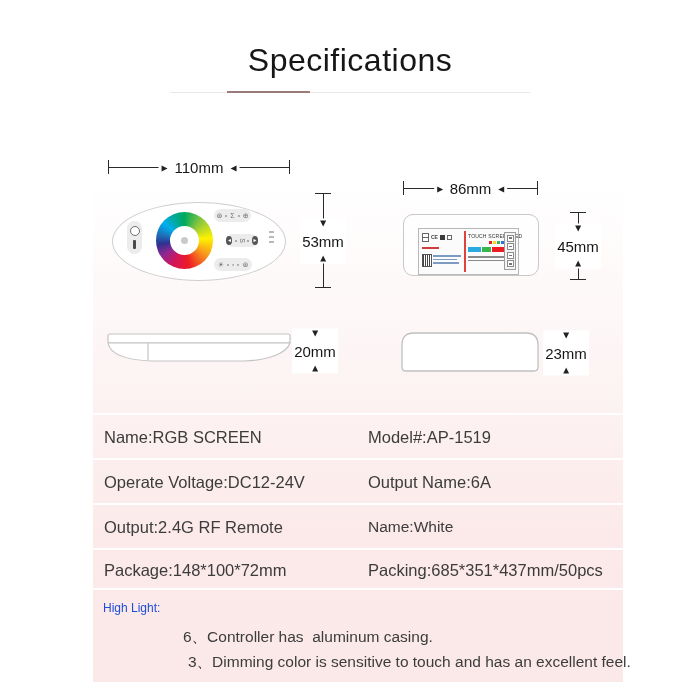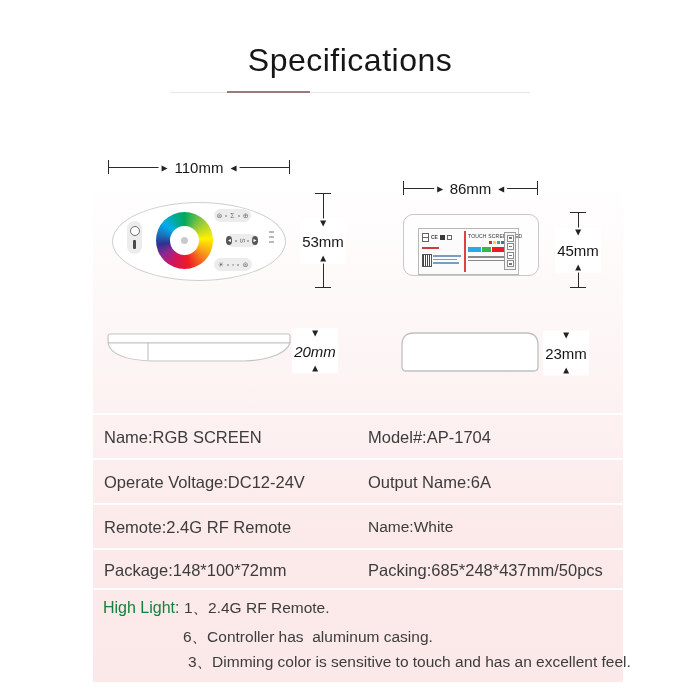--- a/index.html
+++ b/index.html
@@ -93,21 +93,21 @@
 
   
   .sideview{display:block;}
 
   
   .spec-text{font-size:16.5px;color:#3c3c3c;line-height:20px;white-space:nowrap;}
   .row-divider{left:93px;width:530px;height:2px;background:rgba(255,255,255,0.92);}
 
   
   .hl-line1{left:103px;top:598px;display:flex;}
-  .hl-label{font-size:16px;color:#15803d;line-height:20px;white-space:pre;}
+  .hl-label{font-size:12px;color:#1d4ed8;line-height:20px;white-space:pre;}
   .hl-item{font-size:15.5px;color:#3c3c3c;line-height:20px;white-space:pre;}
 </style>
 </head>
 <body>
 
 <div class="abs content-bg"></div>
 
 <div class="abs page-title">Specifications</div>
 <div class="abs title-rule">
   <div class="title-rule-accent"></div>
@@ -215,59 +215,58 @@
       </span>
     <span class="term-sq">
         <i></i>
       </span>
     <span class="term-sq">
         <i></i>
       </span>
   </div>
 </div>
 
-<div class="abs dim-v wide" style="left:570px;top:212px;height:76px;">
+<div class="abs dim-v wide" style="left:570px;top:212px;height:68px;">
   <div class="dline"></div>
   <div class="tick t"></div>
   <div class="tick b"></div>
   <div class="dim-label-v">45mm</div>
 </div>
 
 <svg class="abs sideview" style="left:106px;top:332px;" width="186" height="36" viewBox="0 0 186 36">
   <rect x="2" y="2" width="182" height="9" rx="2" fill="#ffffff" stroke="#c4c4c4" stroke-width="1.2"></rect>
   <path d="M2,11 C4,21 18,28 46,29 L138,29 C166,28 181,20 184,11 Z" fill="#ffffff" stroke="#c4c4c4" stroke-width="1.2"></path>
   <line x1="42" y1="11" x2="42" y2="28" stroke="#c4c4c4" stroke-width="1.2"></line>
 </svg>
-<div class="abs dim-v narrow" style="left:307px;top:333px;height:36px;font-style:italic;">
+<div class="abs dim-v narrow" style="left:307px;top:333px;height:36px;">
   <div class="tick t"></div>
   <div class="tick b"></div>
   <div class="dim-label-v">20mm</div>
 </div>
 
 <svg class="abs sideview" style="left:400px;top:331px;" width="140" height="42" viewBox="0 0 140 42">
   <path d="M14,2 H126 Q138,2 138,14 V36 Q138,40 134,40 H6 Q2,40 2,36 V14 Q2,2 14,2 Z" fill="#ffffff" stroke="#c0c0c0" stroke-width="1.3"></path>
 </svg>
 <div class="abs dim-v narrow" style="left:558px;top:333px;height:40px;">
   <div class="tick t"></div>
   <div class="tick b"></div>
   <div class="dim-label-v">23mm</div>
 </div>
 
 <div class="abs row-divider" style="top:413px"></div>
 <div class="abs spec-text" style="left:104px;top:427px">Name:RGB SCREEN</div>
-<div class="abs spec-text" style="left:368px;top:427px">Model#:AP-1704</div>
+<div class="abs spec-text" style="left:368px;top:427px">Model#:AP-1519</div>
 <div class="abs row-divider" style="top:458px"></div>
 <div class="abs spec-text" style="left:104px;top:472px">Operate Voltage:DC12-24V</div>
 <div class="abs spec-text" style="left:368px;top:472px">Output Name:6A</div>
 <div class="abs row-divider" style="top:503px"></div>
-<div class="abs spec-text" style="left:104px;top:517px">Remote:2.4G RF Remote</div>
+<div class="abs spec-text" style="left:104px;top:517px">Output:2.4G RF Remote</div>
 <div class="abs spec-text" style="left:368px;top:517px;font-size:15.5px">Name:White</div>
 <div class="abs row-divider" style="top:548px"></div>
 <div class="abs spec-text" style="left:104px;top:560px">Package:148*100*72mm</div>
-<div class="abs spec-text" style="left:368px;top:560px">Packing:685*248*437mm/50pcs</div>
+<div class="abs spec-text" style="left:368px;top:560px">Packing:685*351*437mm/50pcs</div>
 <div class="abs row-divider" style="top:588px"></div>
 
 <div class="abs hl-line1">
   <span class="hl-label">High Light: </span>
-  <span class="hl-item">1、2.4G RF Remote.</span>
 </div>
 <div class="abs hl-item" style="left:183px;top:627px">6、Controller has  aluminum casing.</div>
 <div class="abs hl-item" style="left:188px;top:652px">3、Dimming color is sensitive to touch and has an excellent feel.</div>
 
 </body></html>

